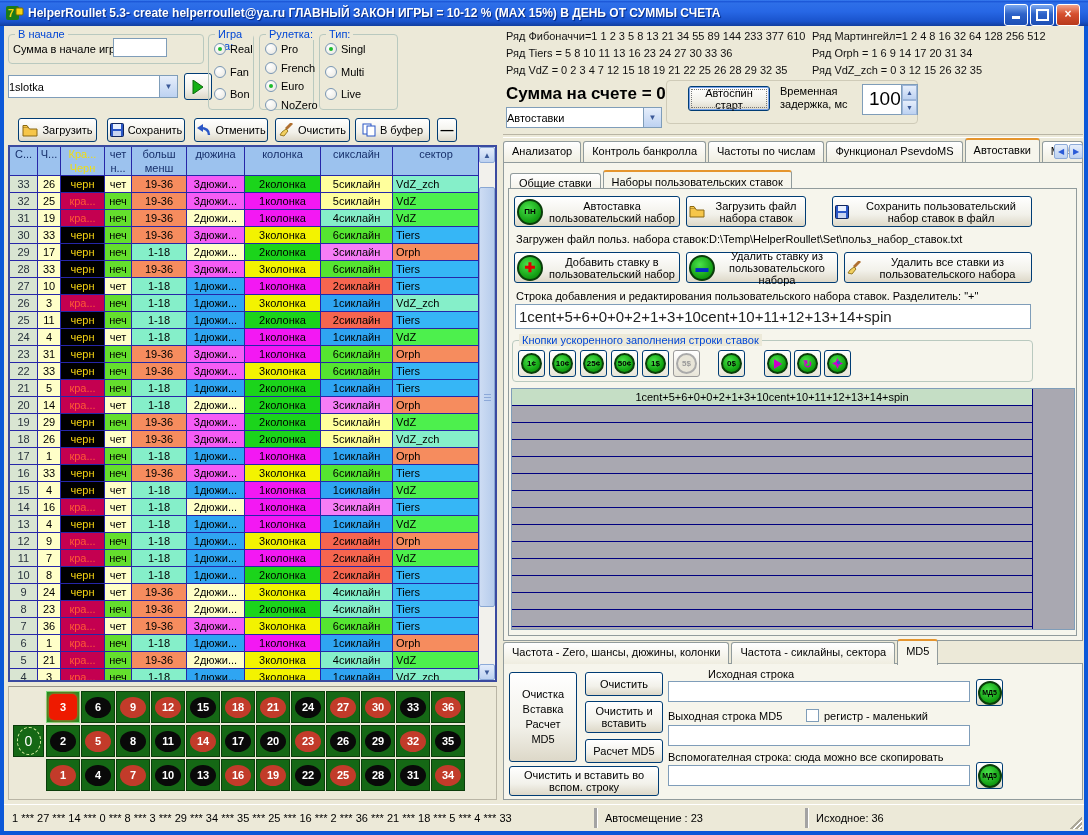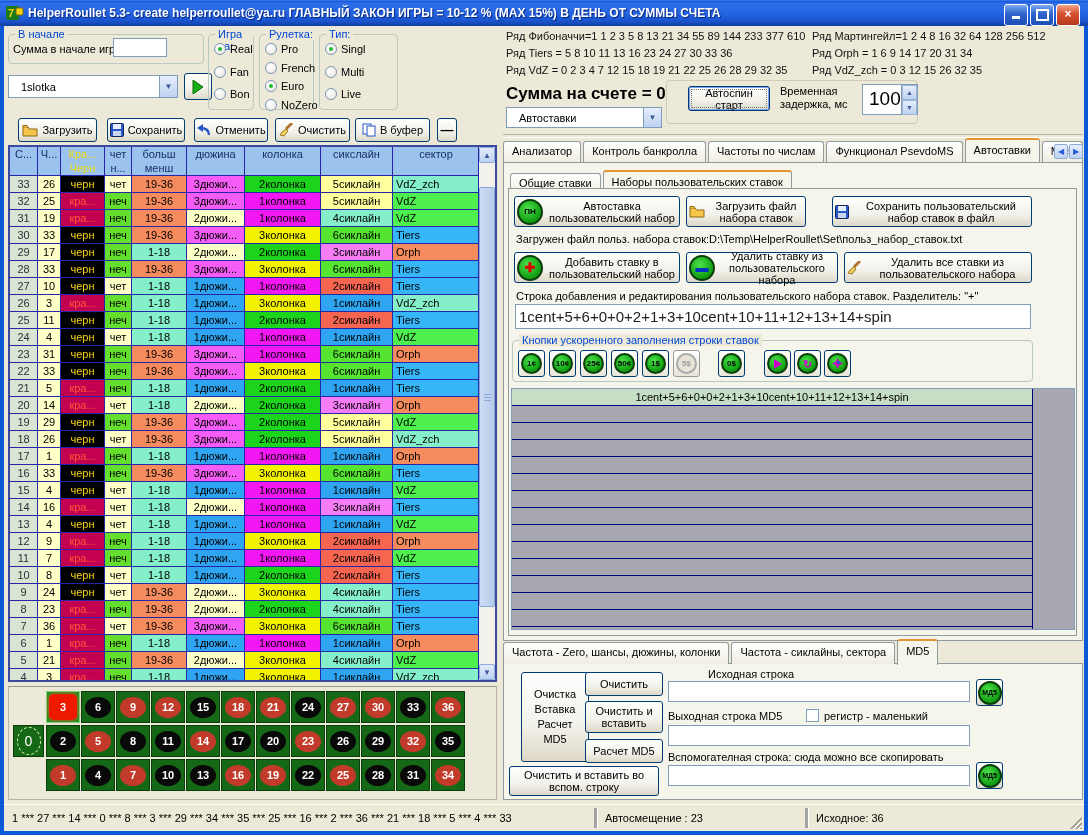--- a/index.html
+++ b/index.html
@@ -22,21 +22,21 @@
   .wbtn .maxgl{display:block;width:9px;height:8px;border:2px solid #fff;margin:4px auto 0;}
 
   
   .xpbtn{position:absolute;border:1px solid #003C74;border-radius:3px;
     background:linear-gradient(180deg,#FFFFFF,#F2F1EA 60%,#DDD8C8);
     display:flex;align-items:center;justify-content:center;gap:4px;font-size:11px;text-align:center;line-height:12px;padding:1px 2px;box-sizing:border-box;}
   .gbox{position:absolute;border:1px solid #B9C9BF;border-radius:4px;box-sizing:border-box;}
   .gbox>.gtitle{position:absolute;top:-7px;left:6px;background:#ECE9D8;padding:0 3px;color:#0046D5;}
   .tfield{position:absolute;background:#fff;border:1px solid #7F9DB9;box-sizing:border-box;font-family:"Liberation Sans",sans-serif;font-size:11px;padding:2px 3px;}
   .combo{position:absolute;background:#fff;border:1px solid #7F9DB9;box-sizing:border-box;display:flex;align-items:center;}
-  .combo .cval{flex:1;padding-left:12px;}
+  .combo .cval{flex:1;padding-left:0;}
   .combo .cbtn{width:17px;align-self:stretch;border-left:1px solid #7F9DB9;
      background:linear-gradient(180deg,#E6EEFB,#BDD2F1);color:#3B5998;font-size:8px;display:flex;align-items:center;justify-content:center;}
   .radio{display:flex;align-items:center;gap:4px;position:absolute;}
   .rdot{width:12px;height:12px;border-radius:50%;border:1px solid #7A97B4;background:radial-gradient(circle at 35% 30%,#fff,#E8E6DF);box-sizing:border-box;position:relative;}
   .radio.sel .rdot::after{content:"";position:absolute;left:3px;top:3px;width:4px;height:4px;border-radius:50%;background:#1CBB2C;}
   .cicon{width:22px;height:22px;border-radius:50%;background:radial-gradient(circle at 40% 35%,#4BE34B,#14A014 65%,#0A7A0A);
      border:2px solid #0A3D0A;color:#000;display:flex;align-items:center;justify-content:center;font-weight:bold;font-size:8px;flex:none;}
   .etched-h{position:absolute;height:2px;border-top:1px solid #B9B5A5;border-bottom:1px solid #fff;}
 
   
@@ -882,21 +882,21 @@
       </div>
   </div>
 
   <div class="panel" style="left:503px;top:663px;width:580px;height:137px;"></div>
   <div class="tabstrip" id="bottom-tabs" style="left:503px;top:644px;height:20px;">
       <div class="tab">Частота - Zero, шансы, дюжины, колонки</div>
       <div class="tab">Частота - сиклайны, сектора</div>
       <div class="tab active">MD5</div>
     </div>
 
-  <div class="xpbtn" style="left:521px;top:672px;width:68px;height:90px;white-space:normal;line-height:15px;padding:4px;">
+  <div class="xpbtn" style="left:509px;top:672px;width:68px;height:90px;white-space:normal;line-height:15px;padding:4px;">
     <span>Очистка Вставка Расчет MD5</span>
   </div>
   <div class="xpbtn" style="left:585px;top:672px;width:78px;height:24px;">
       <span>Очистить</span>
     </div>
   <div class="xpbtn" style="left:585px;top:701px;width:78px;height:32px;white-space:normal;">
       <span>Очистить и вставить</span>
     </div>
   <div class="xpbtn" style="left:585px;top:739px;width:78px;height:24px;">
       <span>Расчет MD5</span>

